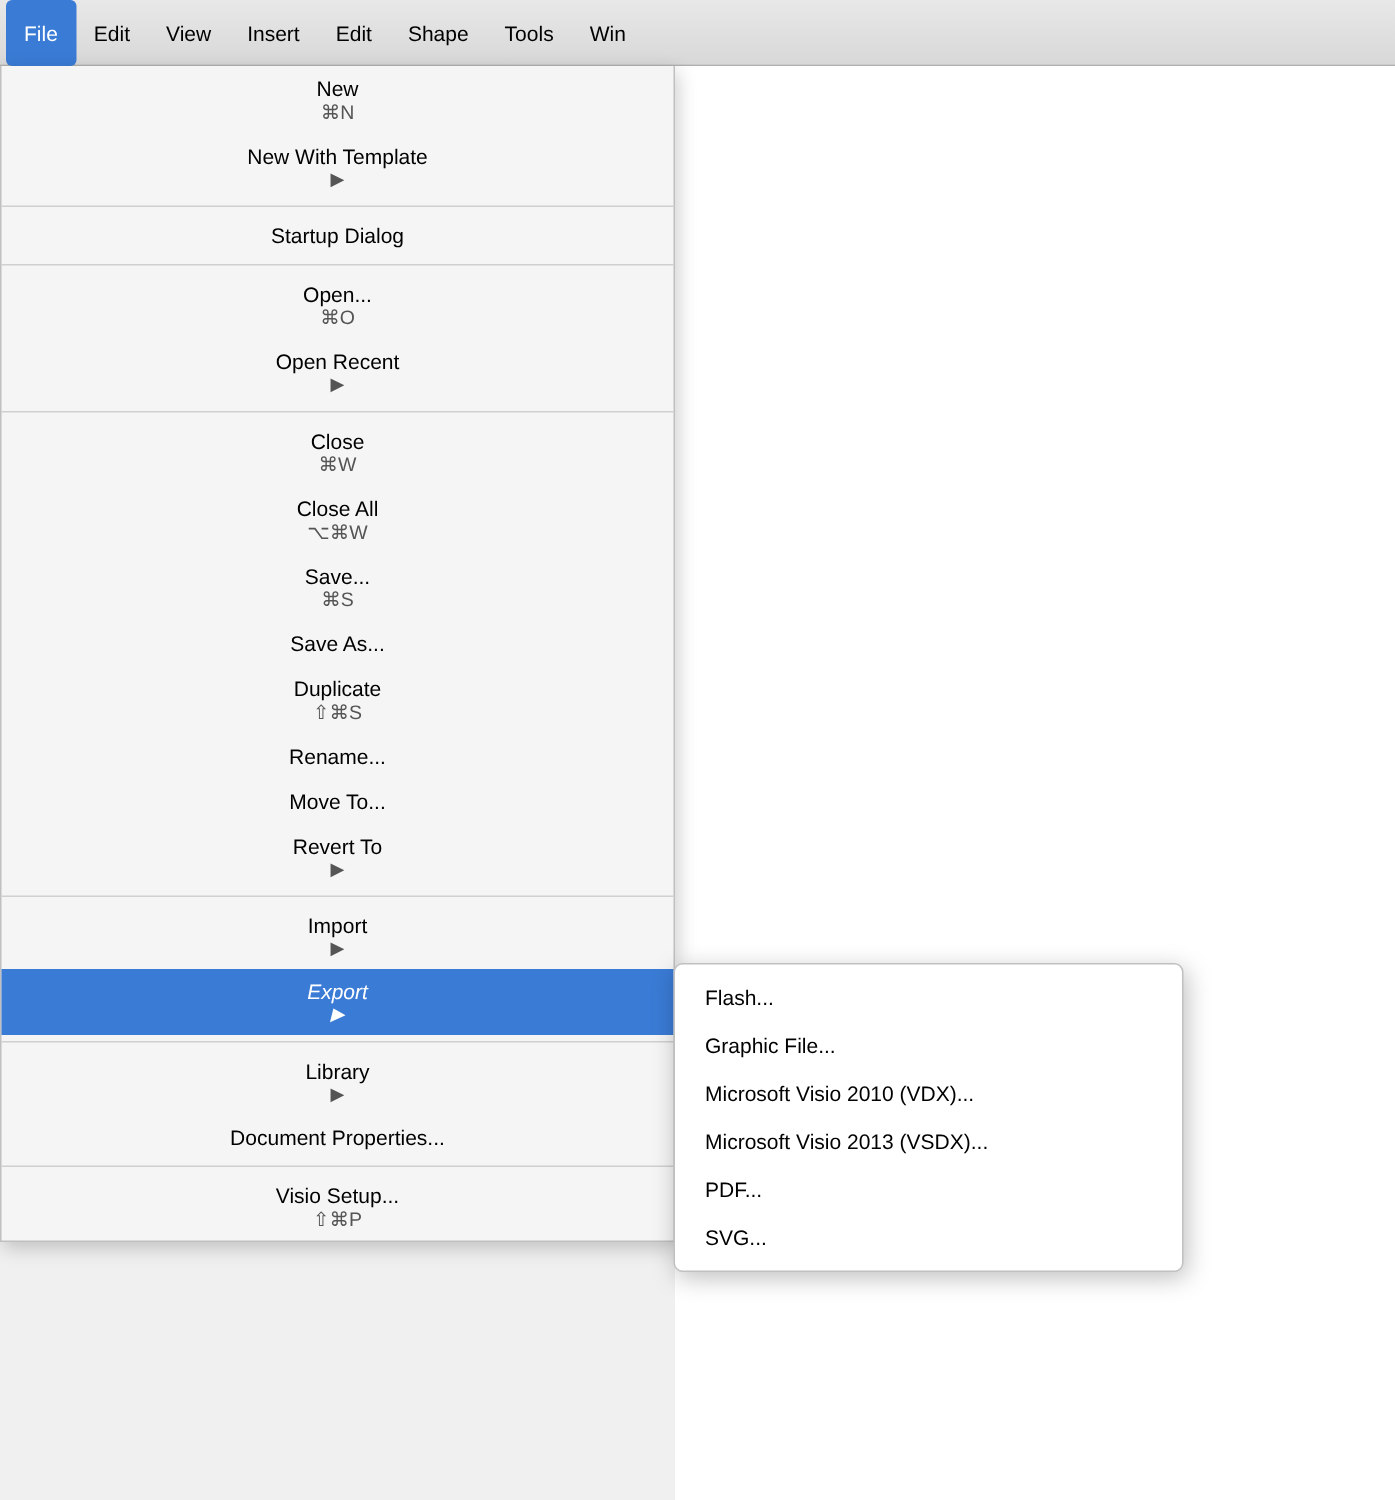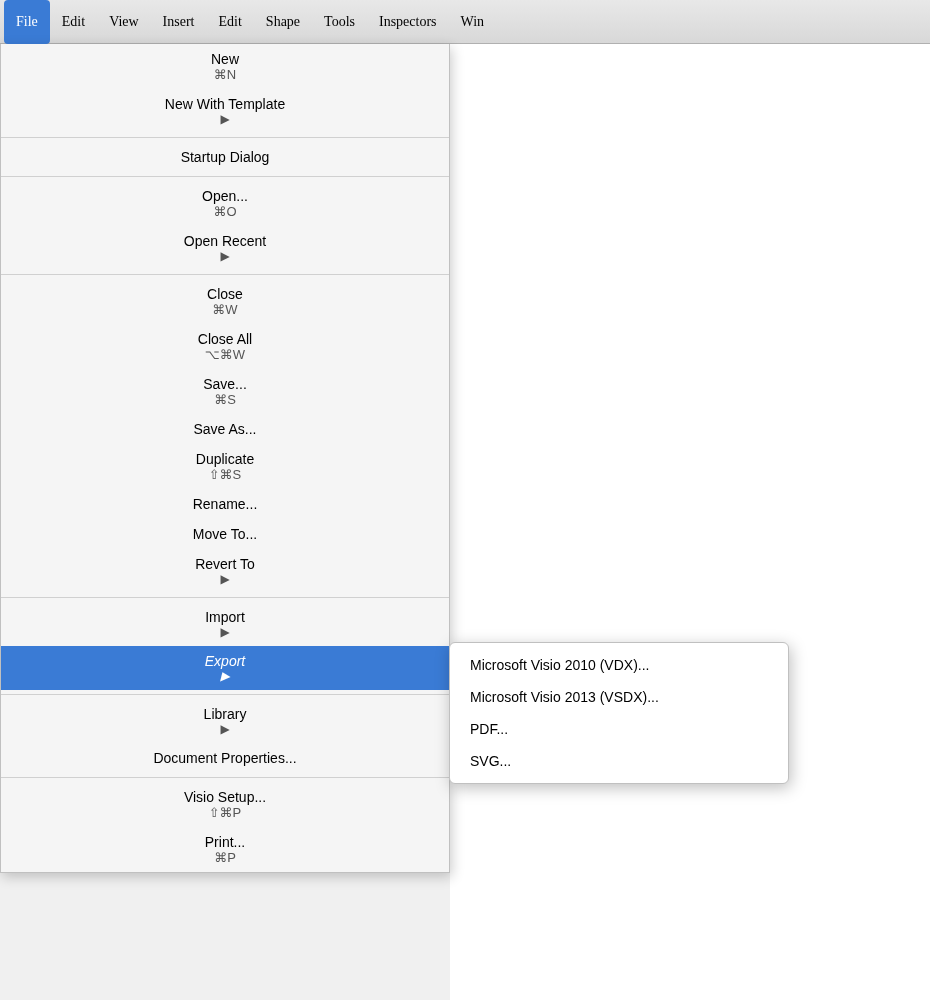--- a/index.html
+++ b/index.html
@@ -32,21 +32,20 @@
     .menubar-item {
       padding: 15px 12px;
       height: 44px;
       display: flex;
       align-items: center;
       font-size: 14px;
       color: #000;
       cursor: pointer;
       border-radius: 4px;
       white-space: nowrap;
-      font-family: Liberation Serif, serif;
     }
 
     .menubar-item.active {
       background: #3a7bd5;
       color: white;
       border-radius: 4px;
     }
 
     
     .content-area {
@@ -147,21 +146,20 @@
 <body>
 
 <div class="menubar">
   <div class="menubar-item active">File</div>
   <div class="menubar-item">Edit</div>
   <div class="menubar-item">View</div>
   <div class="menubar-item">Insert</div>
   <div class="menubar-item">Edit</div>
   <div class="menubar-item">Shape</div>
   <div class="menubar-item">Tools</div>
-  <div class="menubar-item">Inspectors</div>
   <div class="menubar-item">Win</div>
 </div>
 
 <div class="content-area">
 
   <div class="right-area"></div>
 
   <div class="dropdown-menu">
 
     <div class="menu-item">
@@ -242,29 +240,31 @@
     <div class="menu-item">
       <span>Document Properties...</span>
     </div>
 
     <div class="menu-separator"></div>
 
     <div class="menu-item">
       <span>Visio Setup...</span>
       <span class="shortcut">⇧⌘P</span>
     </div>
-    <div class="menu-item">
-      <span>Print...</span>
-      <span class="shortcut">⌘P</span>
-    </div>
 
   </div>
 
   <div class="submenu">
     <div class="submenu-item">
+      <span>Flash...</span>
+    </div>
+    <div class="submenu-item">
+      <span>Graphic File...</span>
+    </div>
+    <div class="submenu-item">
       <span>Microsoft Visio 2010 (VDX)...</span>
     </div>
     <div class="submenu-item">
       <span>Microsoft Visio 2013 (VSDX)...</span>
     </div>
     <div class="submenu-item">
       <span>PDF...</span>
     </div>
     <div class="submenu-item">
       <span>SVG...</span>

